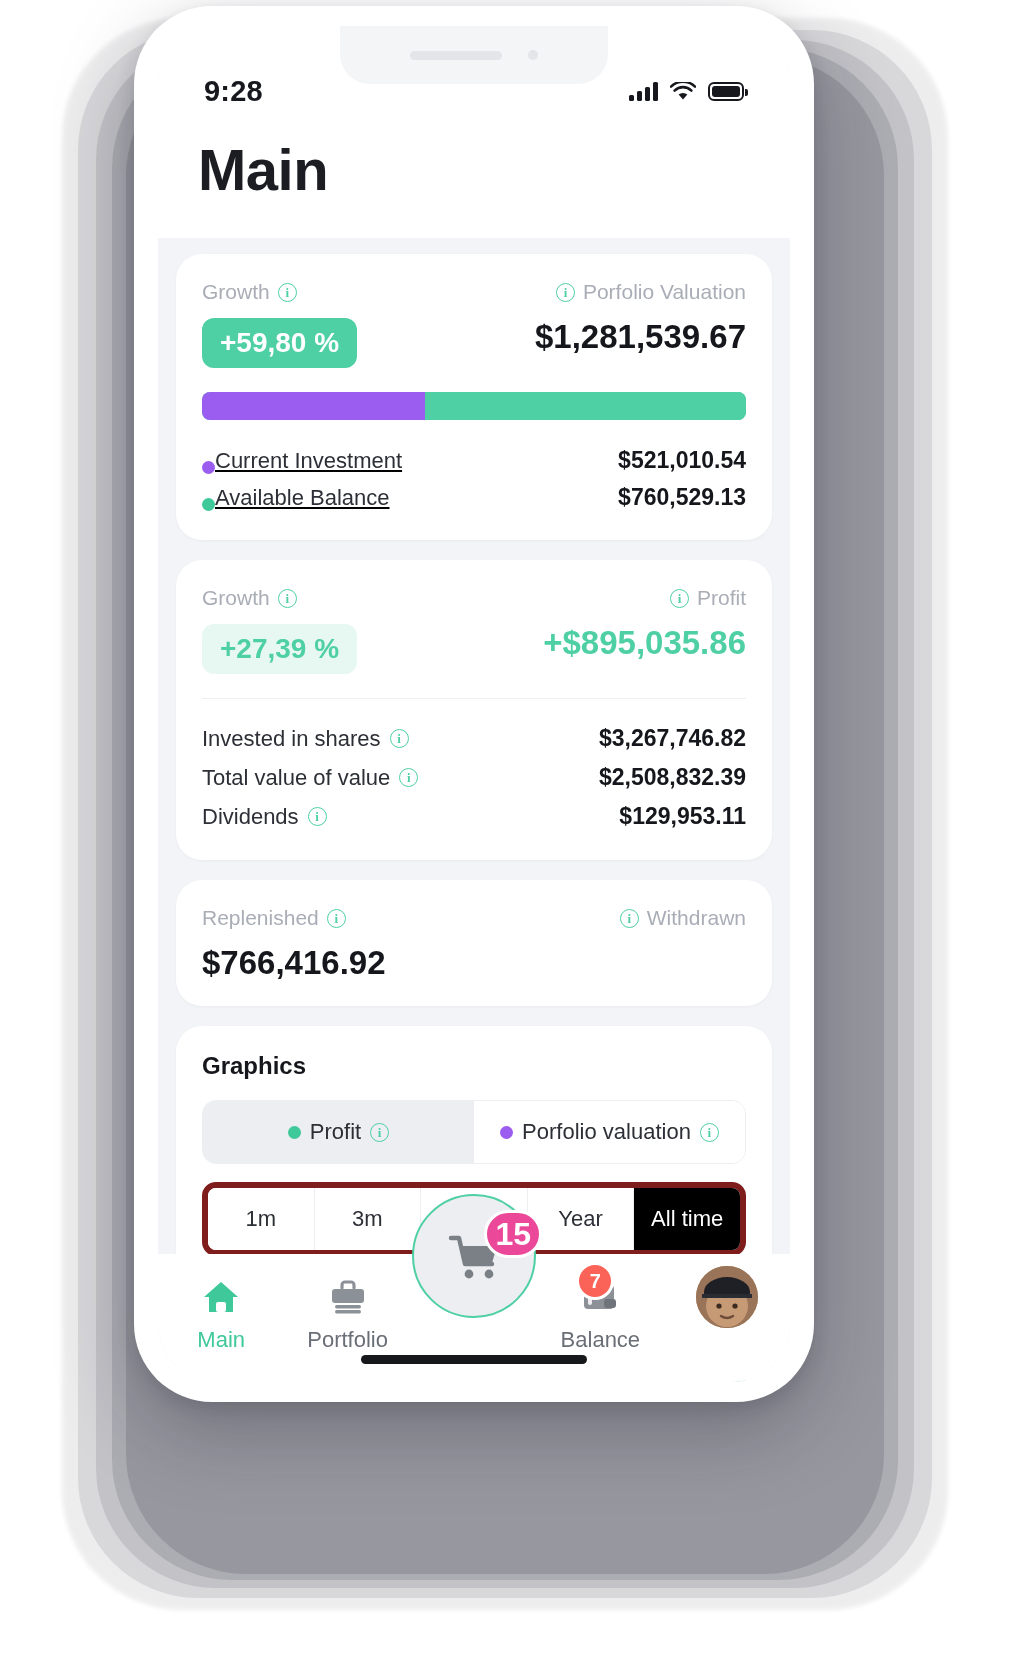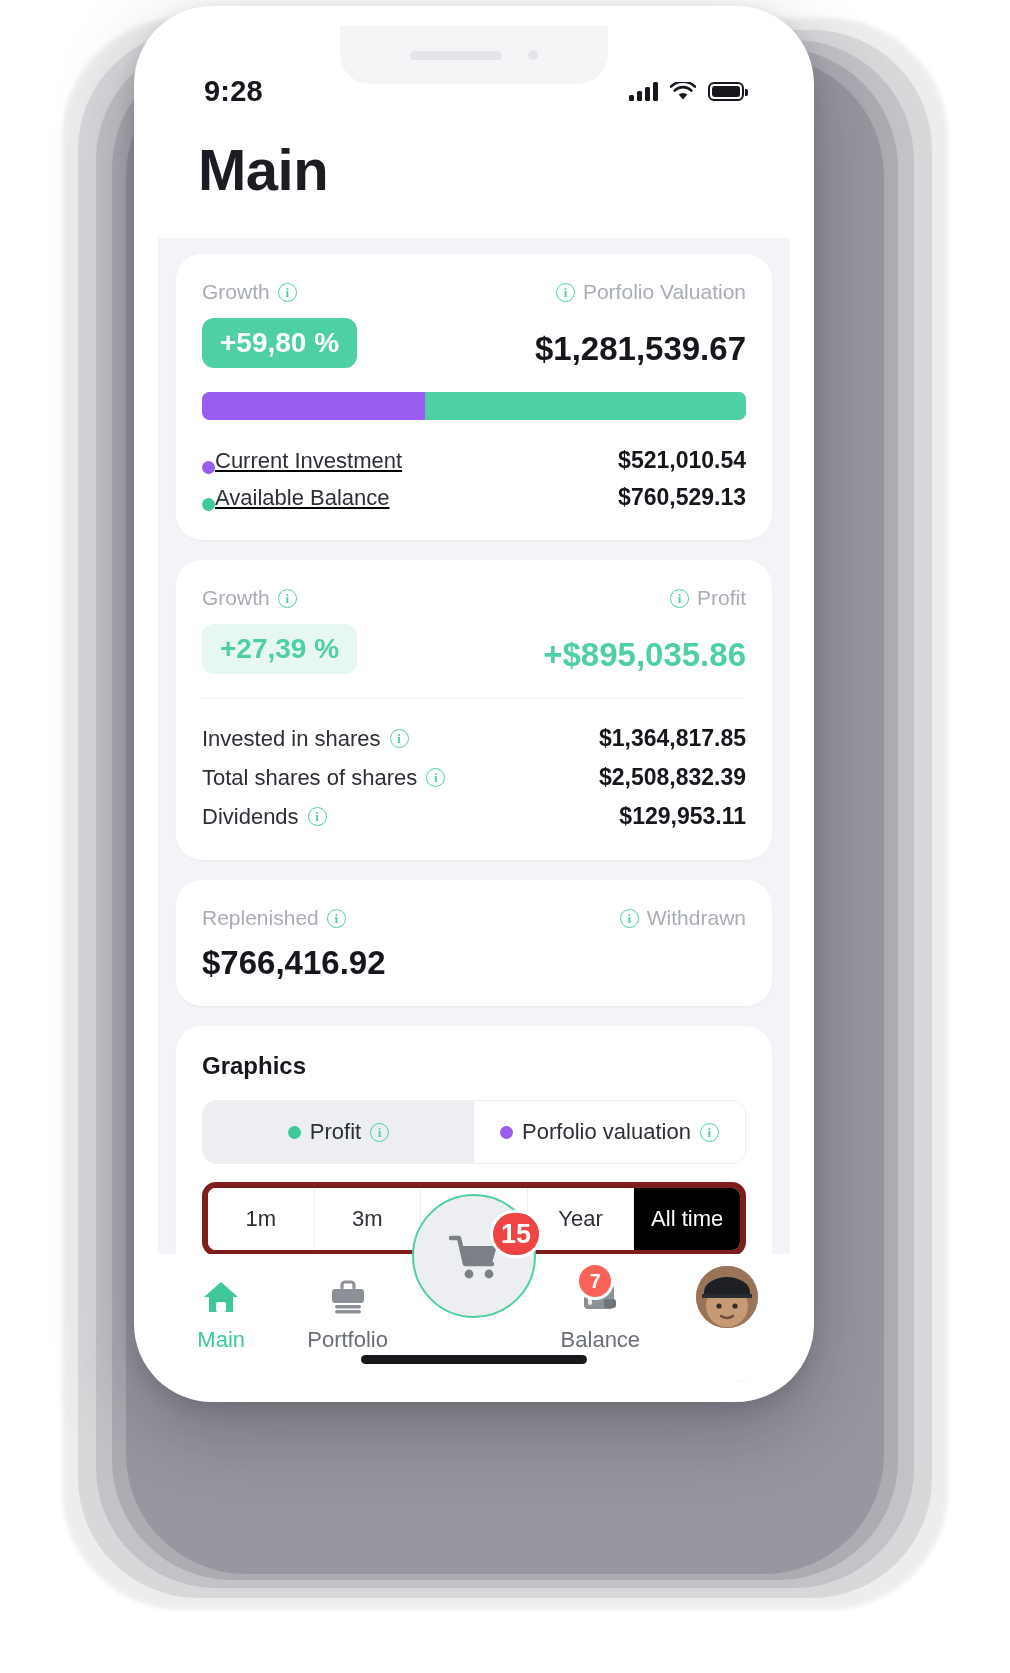--- a/index.html
+++ b/index.html
@@ -113,21 +113,21 @@
   }
 
   .card {
     background: #ffffff;
     border-radius: 26px;
     margin-bottom: 20px;
     padding: 26px 26px 24px 26px;
     box-shadow: 0 1px 3px rgba(30,35,50,.04);
   }
 
-  .row { display: flex; align-items: flex-end; justify-content: space-between; gap: 36px; }
+  .row { display: flex; align-items: flex-start; justify-content: space-between; gap: 36px; }
 
   .lbl {
     font-family: "Liberation Sans", sans-serif;
     font-size: 21px; color: #a9adb6; font-weight: 400;
     display: flex; align-items: center; gap: 8px;
     white-space: nowrap;
   }
 
   .info {
     width: 19px; height: 19px; flex: 0 0 19px;
@@ -270,25 +270,25 @@
   .fab {
     position: absolute; inset: 0;
     border-radius: 50%;
     background: #eceef1;
     border: 2px solid #4ecfa4;
     display: flex; align-items: center; justify-content: center;
   }
   .pill-badge {
     position: absolute;
     min-width: 48px; height: 48px; padding: 0 8px;
-    background: #ef4444; color: #ffffff;
+    background: #ec4899; color: #ffffff;
     border-radius: 24px;
     display: flex; align-items: center; justify-content: center;
     font-family: "Liberation Sans", sans-serif;
-    font-size: 27px; font-weight: 700;
+    font-size: 32px; font-weight: 700;
     border: 3px solid #ffffff;
   }
   .badge-cart { right: -6px; top: 16px; }
   .badge-acct {
     position: absolute; right: 6px; top: -14px;
     min-width: 38px; height: 38px; padding: 0 6px;
     background: #fb6358; color: #ffffff; border-radius: 19px;
     display: flex; align-items: center; justify-content: center;
     font-family: "Liberation Sans", sans-serif;
     font-size: 20px; font-weight: 700;
@@ -402,25 +402,25 @@
           <div class="row">
             <div class="badge-pct soft">+27,39 %</div>
             <div class="bignum green">+$895,035.86</div>
           </div>
           <div class="divider"></div>
           <div class="stat-row">
             <div class="stat-name">
               <span>Invested in shares</span>
               <span class="info">i</span>
             </div>
-            <div class="stat-val">$1,364,817.85</div>
+            <div class="stat-val">$3,267,746.82</div>
           </div>
           <div class="stat-row">
             <div class="stat-name">
-              <span>Total shares of shares</span>
+              <span>Total value of value</span>
               <span class="info">i</span>
             </div>
             <div class="stat-val">$2,508,832.39</div>
           </div>
           <div class="stat-row">
             <div class="stat-name">
               <span>Dividends</span>
               <span class="info">i</span>
             </div>
             <div class="stat-val">$129,953.11</div>

